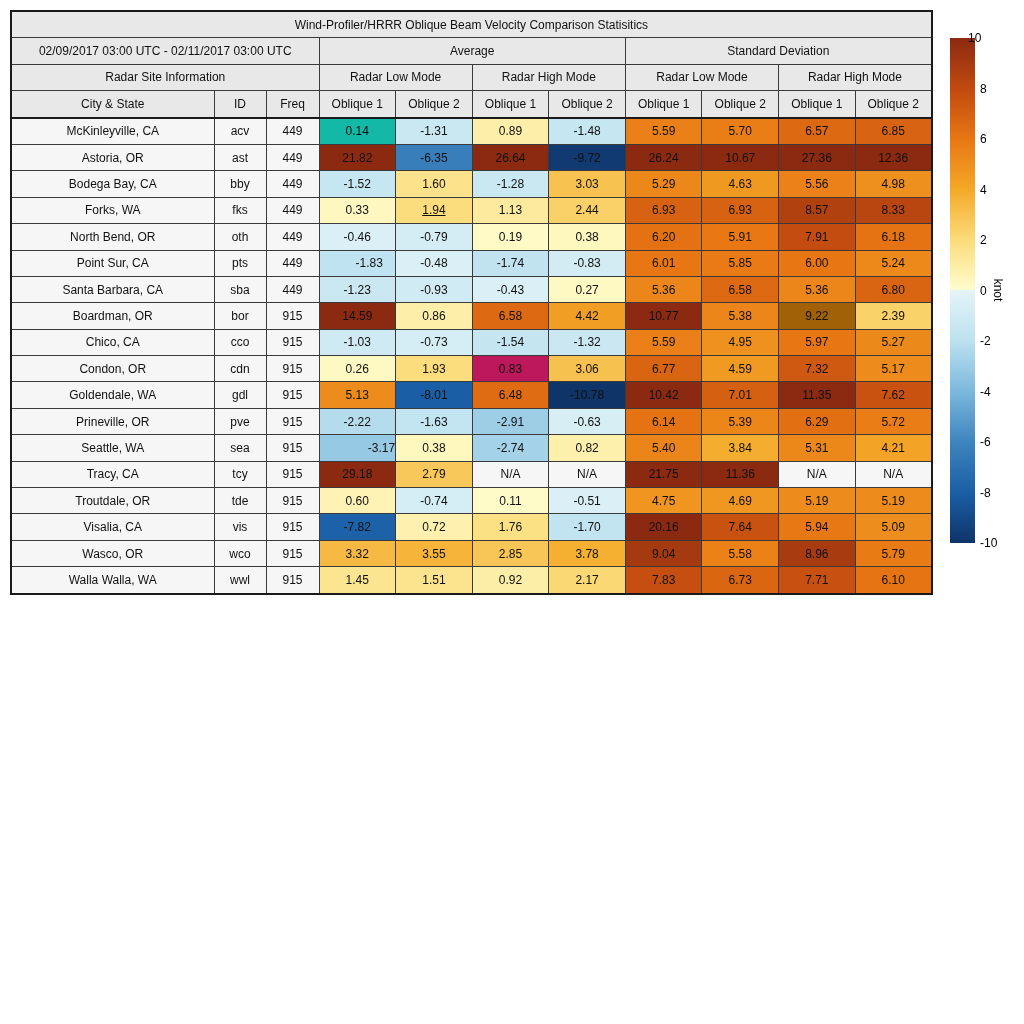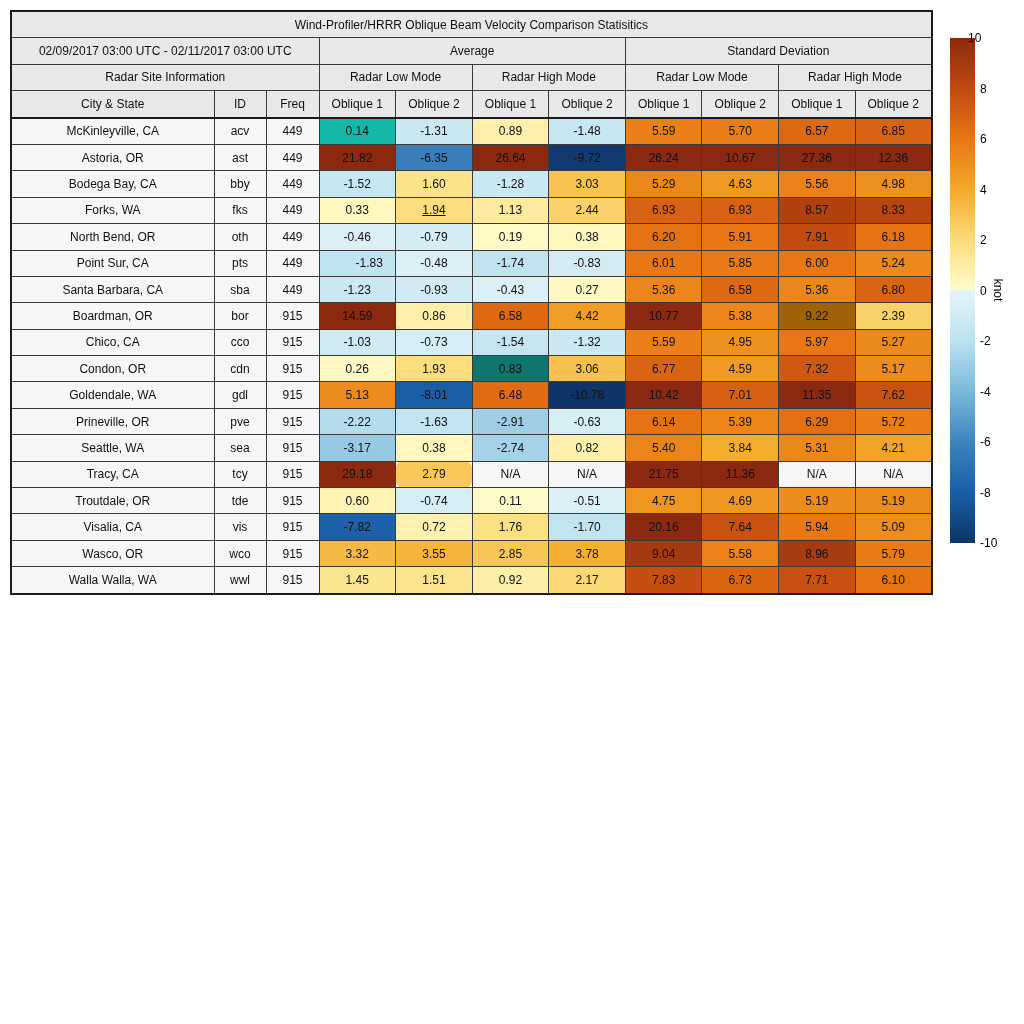--- a/index.html
+++ b/index.html
@@ -222,21 +222,21 @@
           <td style="background: rgb(238, 145, 30);">4.95</td>
           <td style="background: rgb(232, 119, 19);">5.97</td>
           <td style="background: rgb(236, 137, 27);">5.27</td>
         </tr>
         <tr>
           <td class="label">Condon, OR</td>
           <td class="label">cdn</td>
           <td class="label">915</td>
           <td style="background: rgb(254, 249, 195);">0.26</td>
           <td style="background: rgb(251, 221, 125);">1.93</td>
-          <td style="background: #0f766e;">0.83</td>
+          <td style="background: #be185d;">0.83</td>
           <td style="background: rgb(247, 193, 79);">3.06</td>
           <td style="background: rgb(217, 101, 18);">6.77</td>
           <td style="background: rgb(240, 154, 34);">4.59</td>
           <td style="background: rgb(207, 89, 17);">7.32</td>
           <td style="background: rgb(237, 139, 28);">5.17</td>
         </tr>
         <tr>
           <td class="label">Goldendale, WA</td>
           <td class="label">gdl</td>
           <td class="label">915</td>
@@ -259,35 +259,35 @@
           <td style="background: rgb(215, 238, 245);">-0.63</td>
           <td style="background: rgb(229, 115, 19);">6.14</td>
           <td style="background: rgb(236, 134, 25);">5.39</td>
           <td style="background: rgb(226, 112, 19);">6.29</td>
           <td style="background: rgb(234, 125, 22);">5.72</td>
         </tr>
         <tr>
           <td class="label">Seattle, WA</td>
           <td class="label">sea</td>
           <td class="label">915</td>
-          <td style="background: rgb(150, 201, 228);">-3.17</td>
+          <td style="background: rgb(150, 201, 228); text-align: right;">-3.17</td>
           <td style="background: rgb(254, 247, 190);">0.38</td>
           <td style="background: rgb(164, 210, 232);">-2.74</td>
           <td style="background: rgb(253, 239, 172);">0.82</td>
           <td style="background: rgb(236, 133, 25);">5.40</td>
           <td style="background: rgb(245, 173, 47);">3.84</td>
           <td style="background: rgb(236, 136, 26);">5.31</td>
           <td style="background: rgb(243, 164, 38);">4.21</td>
         </tr>
         <tr>
           <td class="label">Tracy, CA</td>
           <td class="label">tcy</td>
           <td class="label">915</td>
           <td style="background: rgb(139, 42, 16);">29.18</td>
-          <td style="background: rgb(248, 200, 90); border-radius: 7px;">2.79</td>
+          <td style="background: rgb(248, 200, 90);">2.79</td>
           <td style="background: rgb(246, 246, 246);">N/A</td>
           <td style="background: rgb(246, 246, 246);">N/A</td>
           <td style="background: rgb(139, 42, 16);">21.75</td>
           <td style="background: rgb(139, 42, 16);">11.36</td>
           <td style="background: rgb(246, 246, 246);">N/A</td>
           <td style="background: rgb(246, 246, 246);">N/A</td>
         </tr>
         <tr>
           <td class="label">Troutdale, OR</td>
           <td class="label">tde</td>

